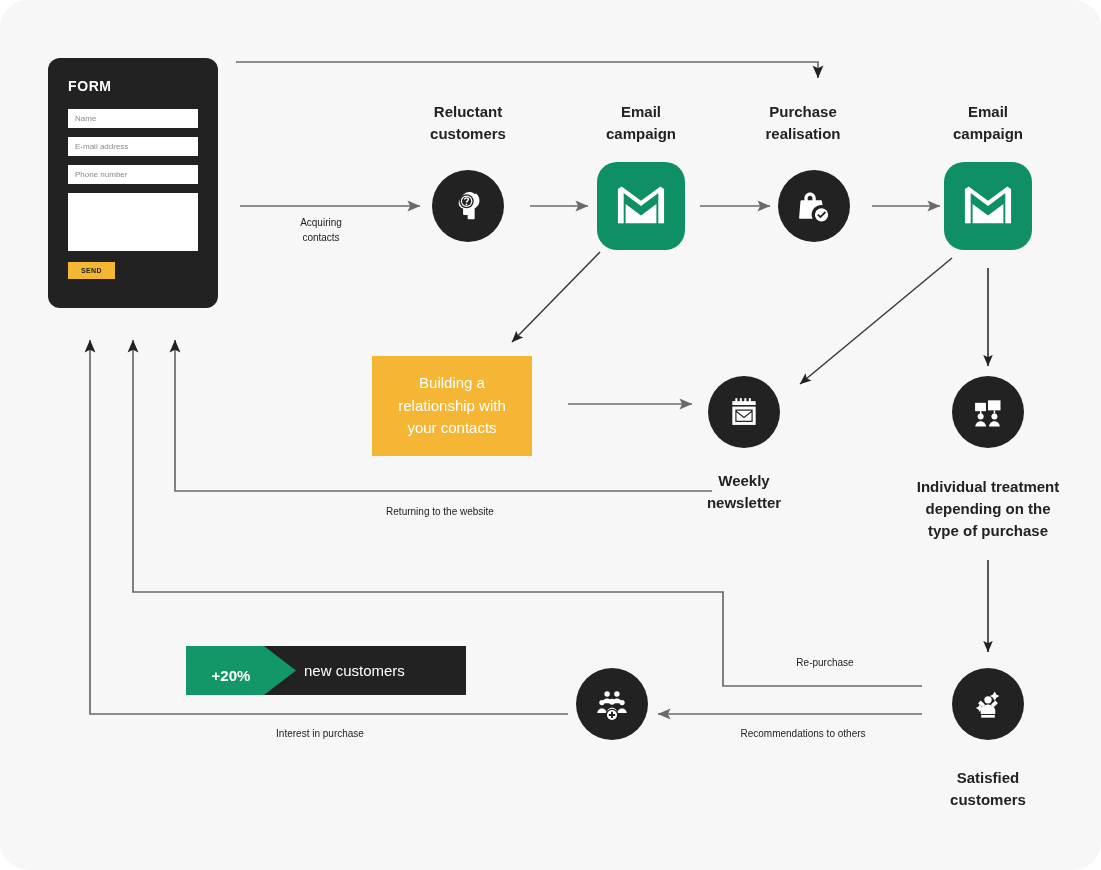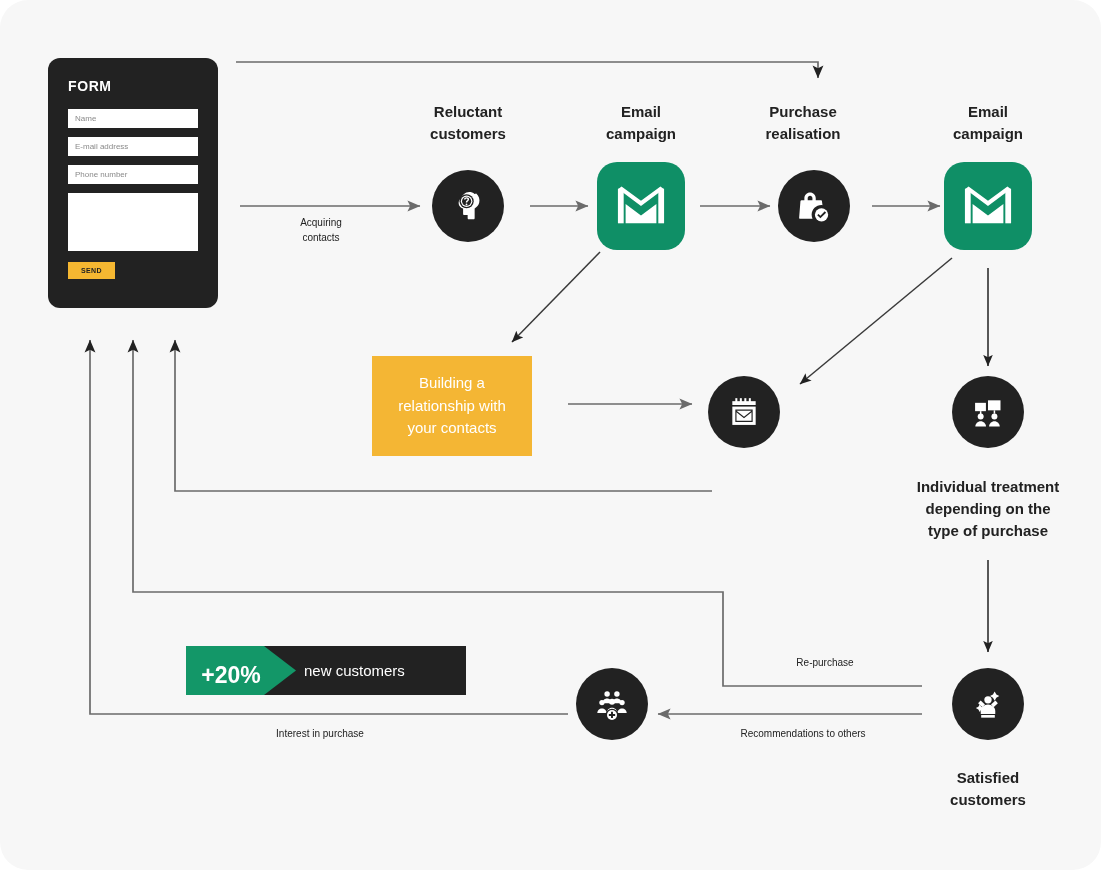--- a/index.html
+++ b/index.html
@@ -68,21 +68,21 @@
   .stat-banner{position:absolute;left:186px;top:646px;width:280px;height:49px;}
   .stat-dark{
     position:absolute;left:0;top:0;width:280px;height:49px;background:#222222;
   }
   .stat-green{
     position:absolute;left:0;top:0;width:110px;height:49px;background:#139768;
     clip-path:polygon(0 0,78px 0,110px 24.5px,78px 49px,0 49px);
   }
   .stat-pct{
     position:absolute;left:0;top:0;width:90px;height:59px;color:#ffffff;
-    font-size:23px;font-weight:700;display:flex;align-items:center;
+    font-size:15px;font-weight:700;display:flex;align-items:center;
     justify-content:center;
   }
   .stat-text{
     position:absolute;left:118px;top:0;height:49px;color:#ffffff;font-size:15px;
     display:flex;align-items:center;
   }
 </style>
 </head>
 <body>
 
@@ -197,20 +197,21 @@
         <rect x="19" y="7.4" width="2.4" height="5.4" fill="#ffffff"></rect>
         <rect x="24.4" y="7.4" width="2.4" height="5.4" fill="#ffffff"></rect>
         <rect x="29.8" y="7.4" width="2.4" height="5.4" fill="#ffffff"></rect>
         <rect x="10" y="17.5" width="28" height="22" fill="#ffffff"></rect>
         <rect x="13.6" y="21" width="20.8" height="15" fill="#222222"></rect>
         <path fill="#ffffff" d="M15 22.4h18l-9 7.2z"></path>
         <path fill="#ffffff" d="M15 24.3l9 7.1 9-7.1v10.3H15z"></path>
       </svg>
     </div>
   </div>
+  <div class="node-label" style="left:654px;top:470px;">Weekly<br>newsletter</div>
 
   <div class="node" style="left:952px;top:376px;">
     <div class="circle-icon">
       <svg width="40" height="40" viewBox="0 0 48 48">
         <rect x="8.5" y="13" width="13" height="10" fill="#ffffff"></rect>
         <rect x="24" y="10" width="15" height="12" fill="#ffffff"></rect>
         <rect x="14.3" y="23" width="1.8" height="4" fill="#ffffff"></rect>
         <rect x="30.8" y="22" width="1.8" height="4" fill="#ffffff"></rect>
         <circle cx="15.2" cy="29.5" r="3.6" fill="#ffffff"></circle>
         <circle cx="31.7" cy="29.5" r="3.6" fill="#ffffff"></circle>
@@ -251,20 +252,21 @@
         <path fill="#ffffff" d="M32.4 19.9l2.9 3.1-4.9 4.6-2.9-3.1z"></path>
         <path fill="#ffffff" d="M31.6 9.6l1.9 3.4 3.4 1.9-3.4 1.9-1.9 3.4-1.9-3.4-3.4-1.9 3.4-1.9z"></path>
         <path fill="#ffffff" d="M14.6 24.2l1.6 2.9 2.9 1.6-2.9 1.6-1.6 2.9-1.6-2.9-2.9-1.6 2.9-1.6z"></path>
       </svg>
     </div>
   </div>
   <div class="node-label" style="left:898px;top:767px;">Satisfied<br>customers</div>
 
   <div class="edge-label" style="left:241px;top:216px;width:160px;">Acquiring<br>contacts</div>
 
+  <div class="edge-label" style="left:290px;top:505px;width:300px;">Returning to the website</div>
 
   <div class="edge-label" style="left:740px;top:656px;width:170px;">Re-purchase</div>
 
   <div class="edge-label" style="left:668px;top:727px;width:270px;">Recommendations to others</div>
 
   <div class="edge-label" style="left:200px;top:727px;width:240px;">Interest in purchase</div>
 
   <div class="stat-banner">
     <div class="stat-dark"></div>
     <div class="stat-green"></div>

